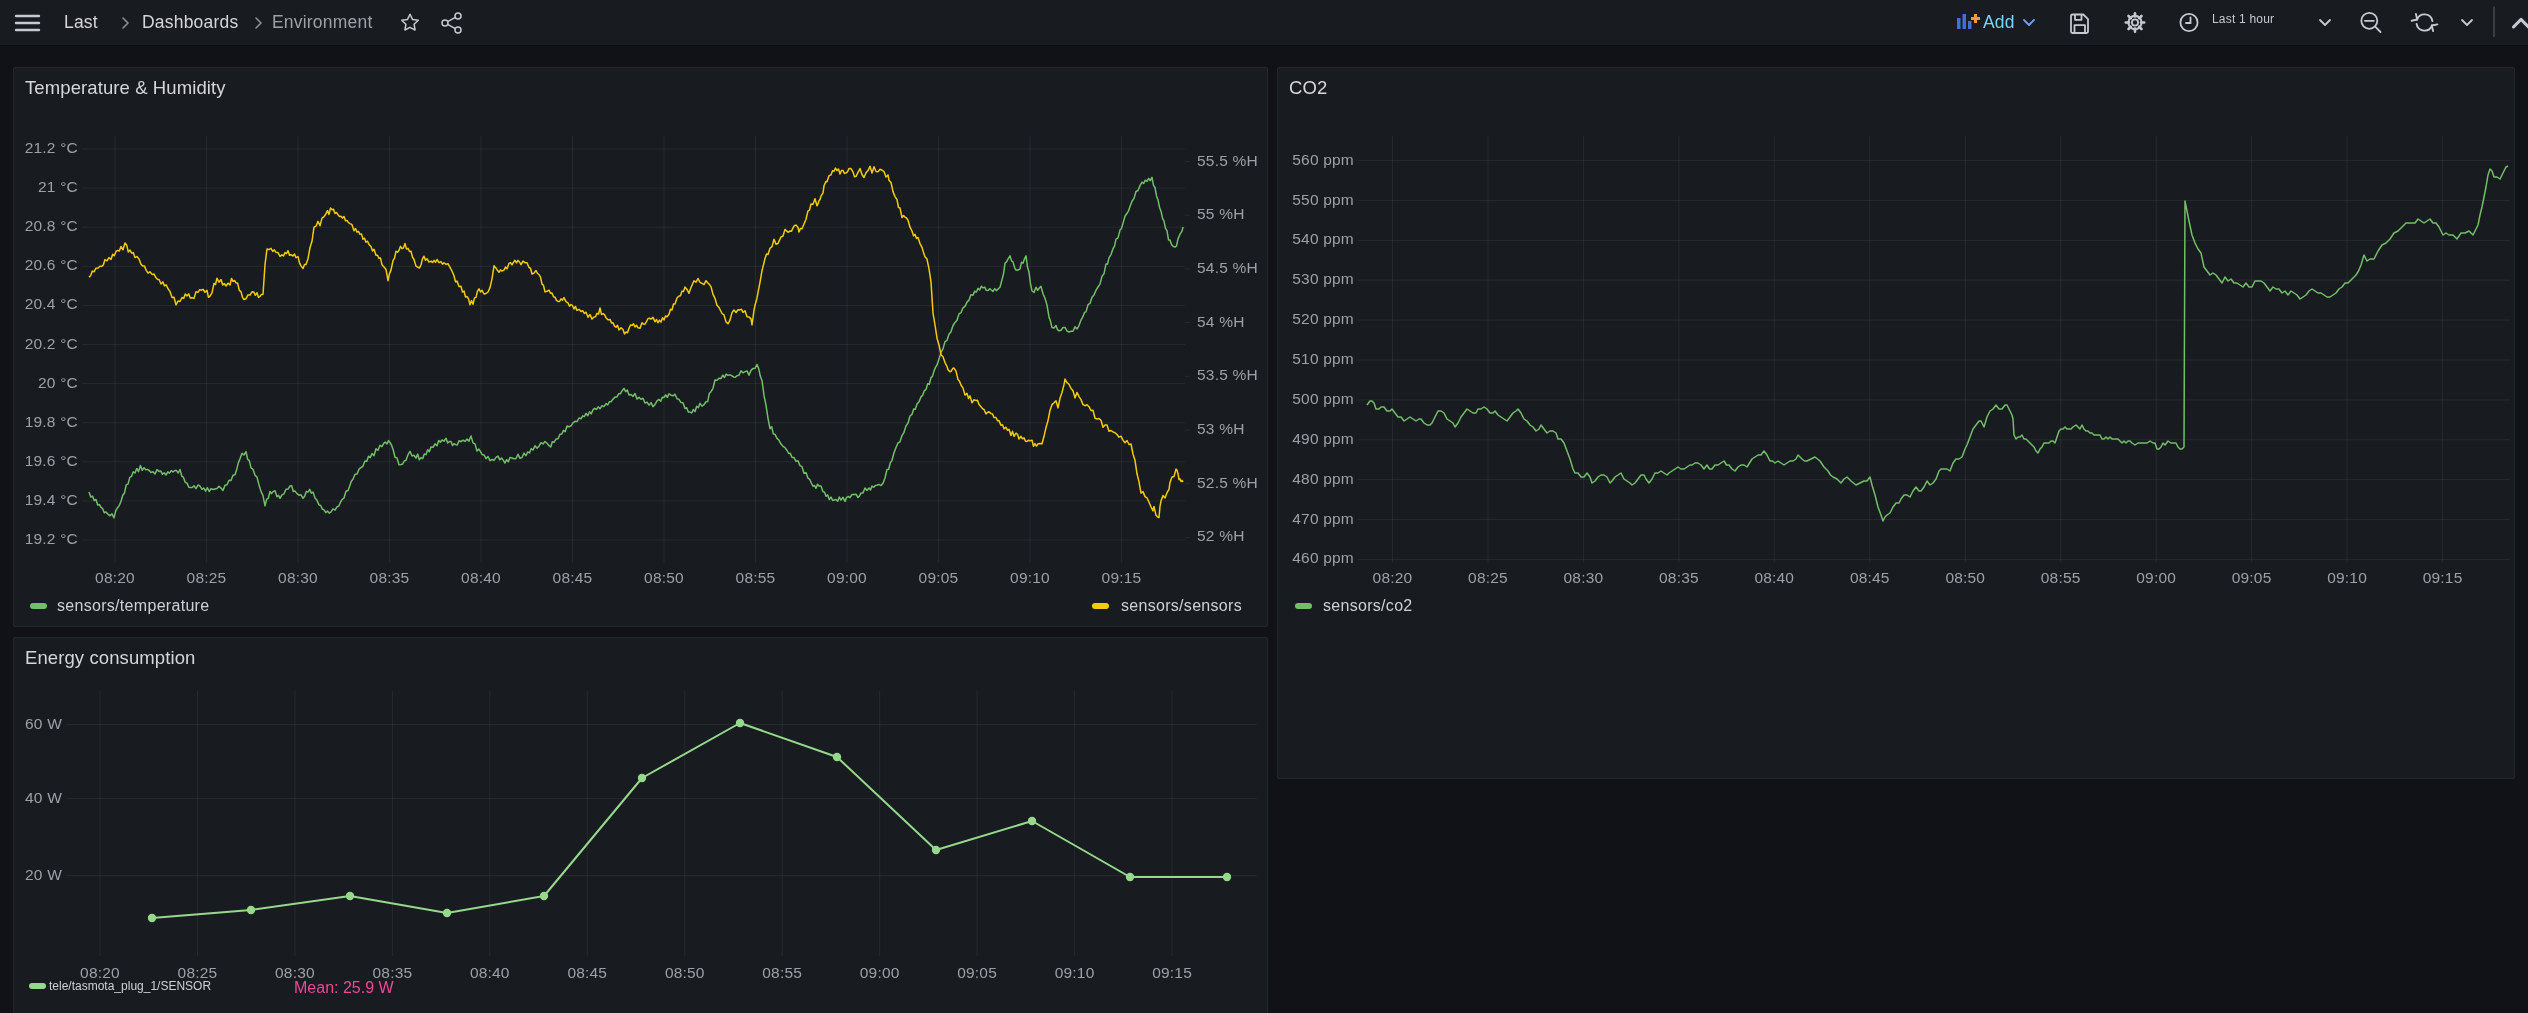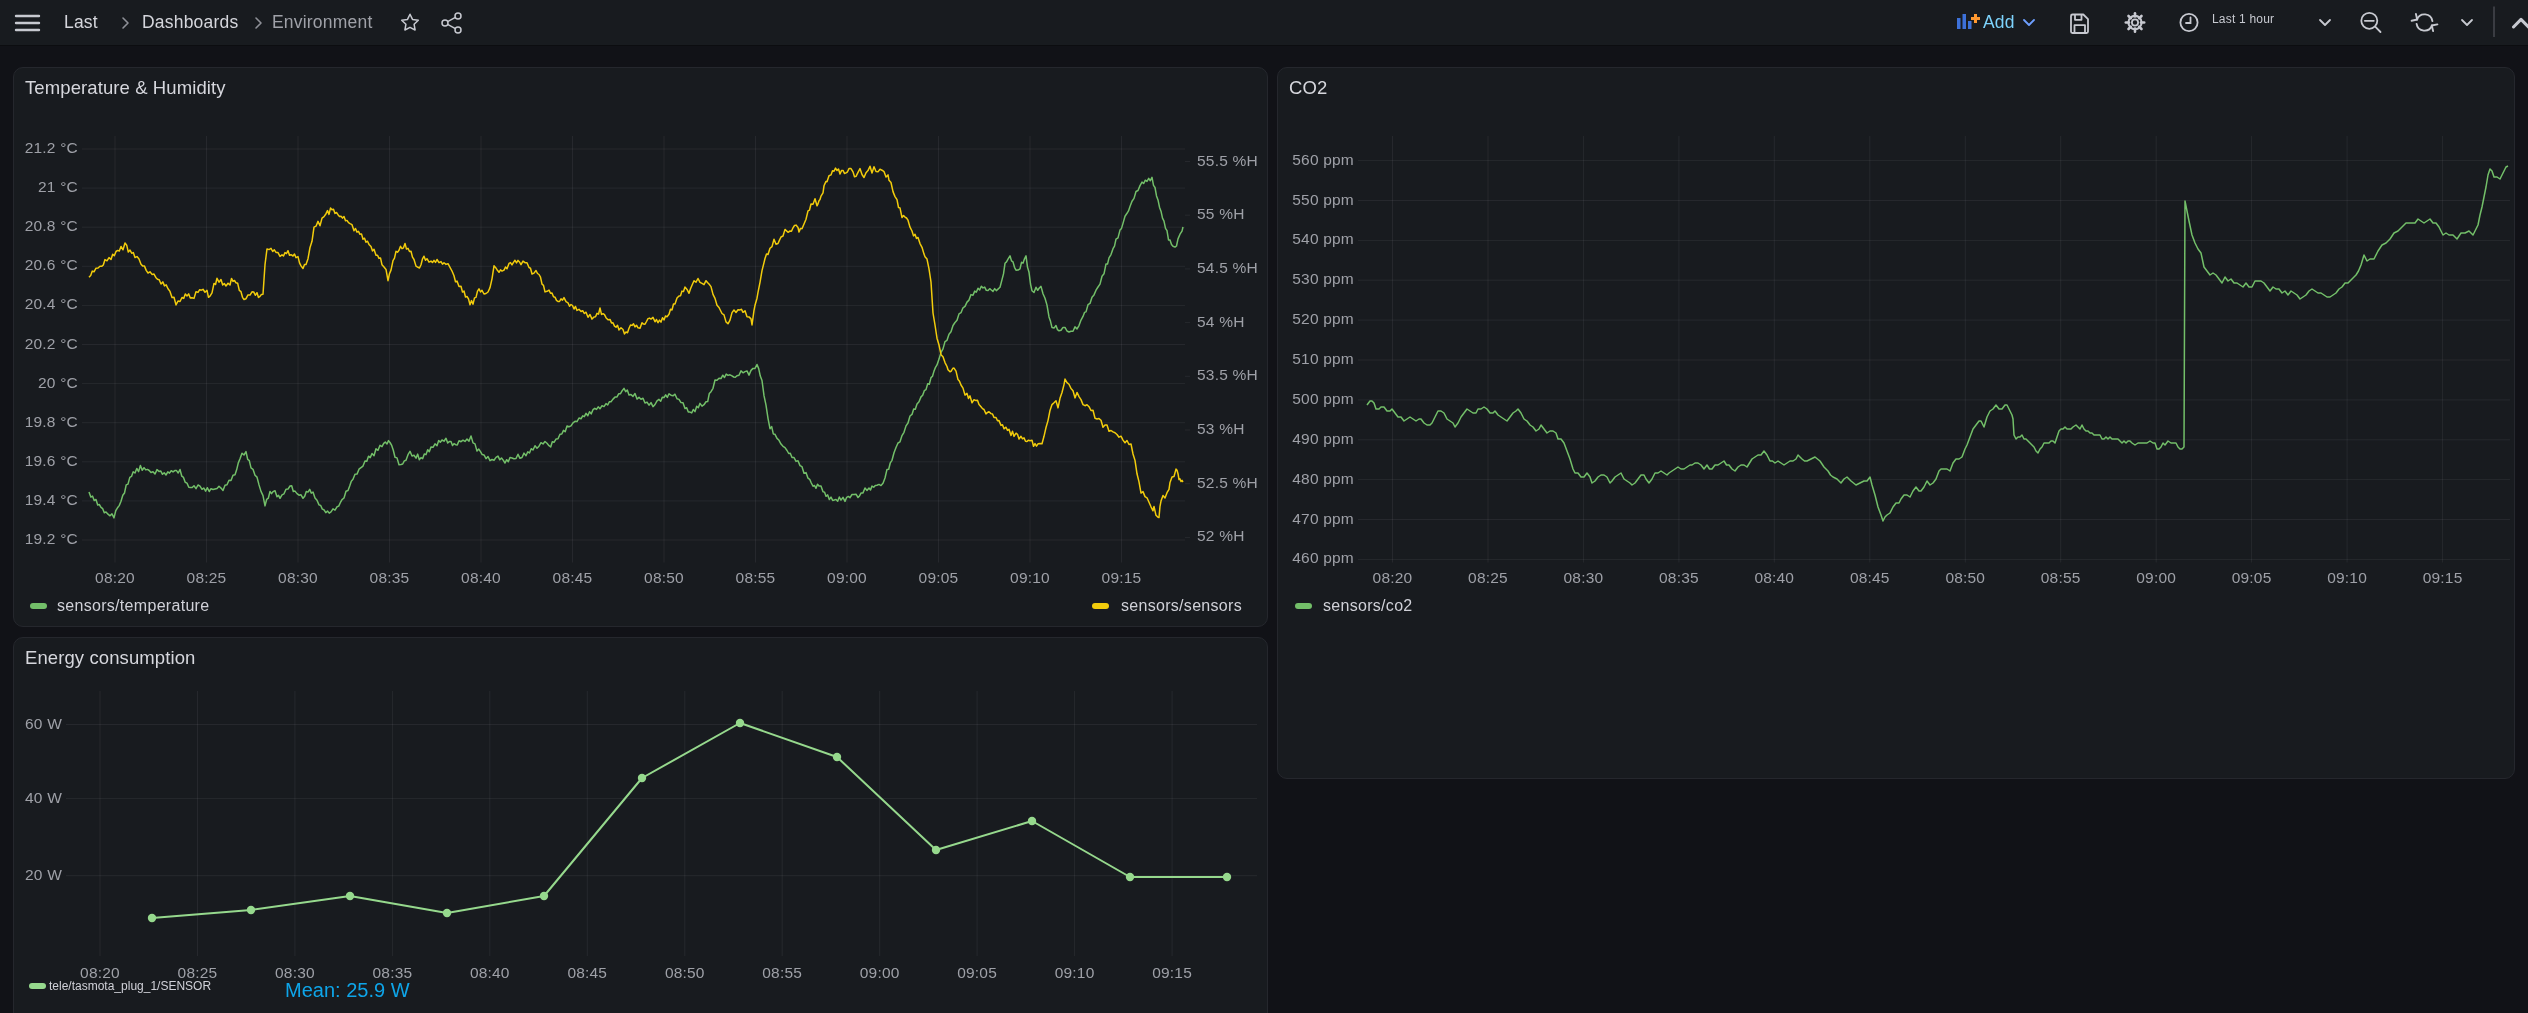--- a/index.html
+++ b/index.html
@@ -1,17 +1,17 @@
 <!DOCTYPE html>
 <html><head><meta charset="utf-8">
 <style>
 * { margin:0; padding:0; box-sizing:border-box; }
 html,body { width:2528px; height:1013px; background:#111217; font-family:"Liberation Sans", sans-serif; overflow:hidden; }
 .nav { position:absolute; left:0; top:0; width:2528px; height:46px; background:#181b1f; border-bottom:1px solid #0c0d10; }
-.panel { position:absolute; background:#181b1f; border:1px solid #25272d; border-radius:10px; }
+.panel { position:absolute; background:#181b1f; border:1px solid #25272d; border-radius:2px; }
 .ptitle { position:absolute; left:11px; top:9px; font-size:18.5px; font-weight:500; color:#d6d7dd; letter-spacing:0.1px;}
 .bc { position:absolute; top:12px; font-size:17.5px; color:#d5d6dc; letter-spacing:0.2px; }
 .leg { position:absolute; font-size:16px; color:#d0d1d8; letter-spacing:0.3px; }
 </style></head>
 <body>
 <div class="nav">
 <span class="bc" style="left:64px">Last</span>
 <span class="bc" style="left:142px">Dashboards</span>
 <span class="bc" style="left:272px;color:#9fa1a8">Environment</span>
 <span class="bc" style="left:1983px;color:#7dd3fc">Add</span>
@@ -291,13 +291,13 @@
       <circle cx="628" cy="140" r="4.2" fill="#96d98d"></circle>
       <circle cx="726" cy="85" r="4.2" fill="#96d98d"></circle>
       <circle cx="823" cy="119" r="4.2" fill="#96d98d"></circle>
       <circle cx="922" cy="212" r="4.2" fill="#96d98d"></circle>
       <circle cx="1018" cy="183" r="4.2" fill="#96d98d"></circle>
       <circle cx="1116" cy="239" r="4.2" fill="#96d98d"></circle>
       <circle cx="1213" cy="239" r="4.2" fill="#96d98d"></circle>
 </svg>
 <div class="leg" style="left:35px;top:341px;font-size:12px;letter-spacing:0px">tele/tasmota_plug_1/SENSOR</div>
 <div style="position:absolute;left:15.3px;top:345px;width:17px;height:6px;border-radius:3px;background:#96d98d"></div>
-<div class="leg" style="left:271px;top:341px;color:#0ea5e9;font-size:20px;letter-spacing:0px">Mean: 25.9 W</div>
+<div class="leg" style="left:280px;top:341px;color:#ec4899;font-size:16px;letter-spacing:0px">Mean: 25.9 W</div>
 </div>
 </body></html>

